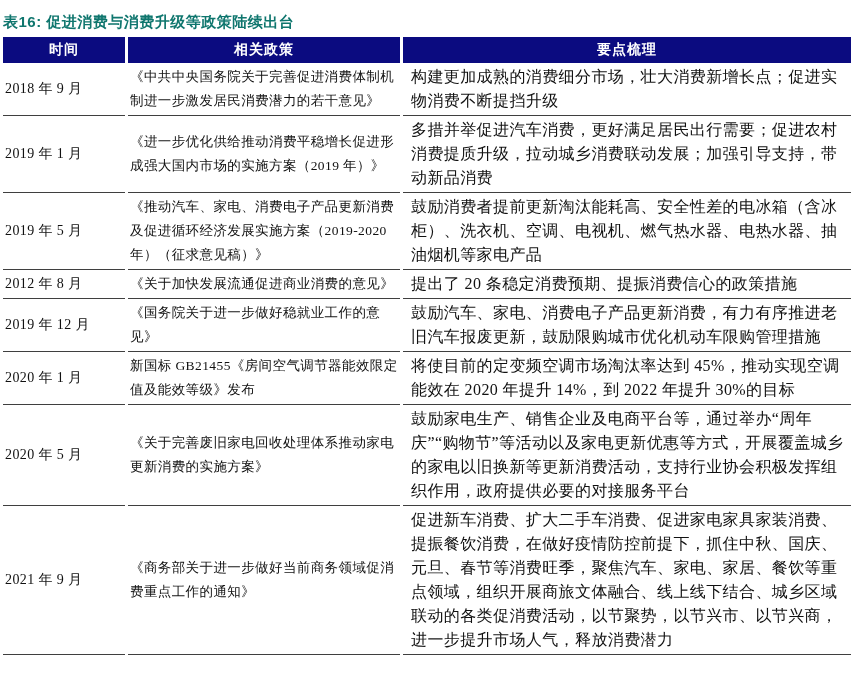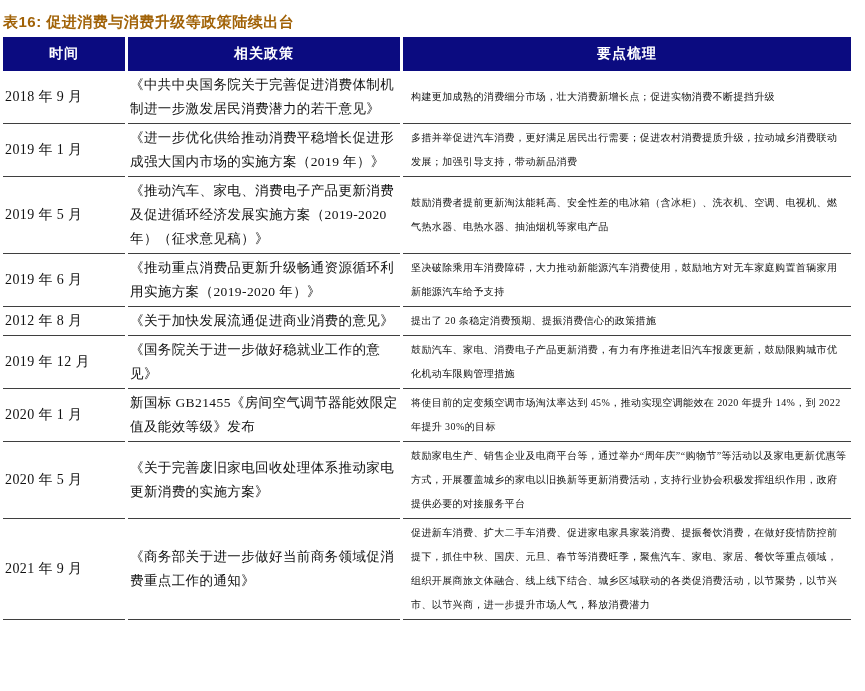--- a/index.html
+++ b/index.html
@@ -4,39 +4,39 @@
 <style>
   html,body{margin:0;padding:0;}
   body{
     width:865px;height:691px;overflow:hidden;background:#ffffff;
     font-family:"Liberation Serif","DejaVu Serif",serif;
     color:#111111;
   }
   .page{width:865px;height:691px;overflow:hidden;position:relative;}
   .table-title{
     font-family:"Liberation Sans","DejaVu Sans",sans-serif;
-    font-weight:bold;font-size:15px;color:#a16207;
+    font-weight:bold;font-size:15px;color:#0f766e;
     padding:13px 0 5px 3px;letter-spacing:0.5px;
   }
   table.policy-table{
     border-collapse:separate;border-spacing:3px 0;
     table-layout:fixed;width:852px;margin-left:0px;
   }
   col.c1{width:122px;}
   col.c2{width:272px;}
   col.c3{width:448px;}
   th{
     background:#0b0b80;color:#ffffff;
     font-family:"Liberation Sans","DejaVu Sans",sans-serif;
-    font-weight:bold;font-size:14px;height:34px;
+    font-weight:bold;font-size:14px;height:26px;
     text-align:center;padding:0;letter-spacing:1px;
   }
   td{
     border-bottom:1px solid #3f3f3f;
-    font-size:10px;line-height:24px;letter-spacing:0.4px;
+    font-size:16px;line-height:24px;letter-spacing:0.4px;
     padding:2px 2px;vertical-align:middle;
   }
   td.date{text-align:left;white-space:nowrap;font-size:14px;}
   td.policy{text-align:left;font-size:13.5px;}
   td.points{text-align:left;padding-left:8px;padding-right:4px;}
 </style>
 </head>
 <body>
 
 <div class="page">
@@ -65,25 +65,20 @@
           <td class="date">2019 年 1 月</td>
           <td class="policy">《进一步优化供给推动消费平稳增长促进形成强大国内市场的实施方案（2019 年）》</td>
           <td class="points">多措并举促进汽车消费，更好满足居民出行需要；促进农村消费提质升级，拉动城乡消费联动发展；加强引导支持，带动新品消费</td>
         </tr>
         <tr>
           <td class="date">2019 年 5 月</td>
           <td class="policy">《推动汽车、家电、消费电子产品更新消费及促进循环经济发展实施方案（2019-2020 年）（征求意见稿）》</td>
           <td class="points">鼓励消费者提前更新淘汰能耗高、安全性差的电冰箱（含冰柜）、洗衣机、空调、电视机、燃气热水器、电热水器、抽油烟机等家电产品</td>
         </tr>
         <tr>
-          <td class="date">2019 年 6 月</td>
-          <td class="policy">《推动重点消费品更新升级畅通资源循环利用实施方案（2019-2020 年）》</td>
-          <td class="points">坚决破除乘用车消费障碍，大力推动新能源汽车消费使用，鼓励地方对无车家庭购置首辆家用新能源汽车给予支持</td>
-        </tr>
-        <tr>
           <td class="date">2012 年 8 月</td>
           <td class="policy">《关于加快发展流通促进商业消费的意见》</td>
           <td class="points">提出了 20 条稳定消费预期、提振消费信心的政策措施</td>
         </tr>
         <tr>
           <td class="date">2019 年 12 月</td>
           <td class="policy">《国务院关于进一步做好稳就业工作的意见》</td>
           <td class="points">鼓励汽车、家电、消费电子产品更新消费，有力有序推进老旧汽车报废更新，鼓励限购城市优化机动车限购管理措施</td>
         </tr>
         <tr>

